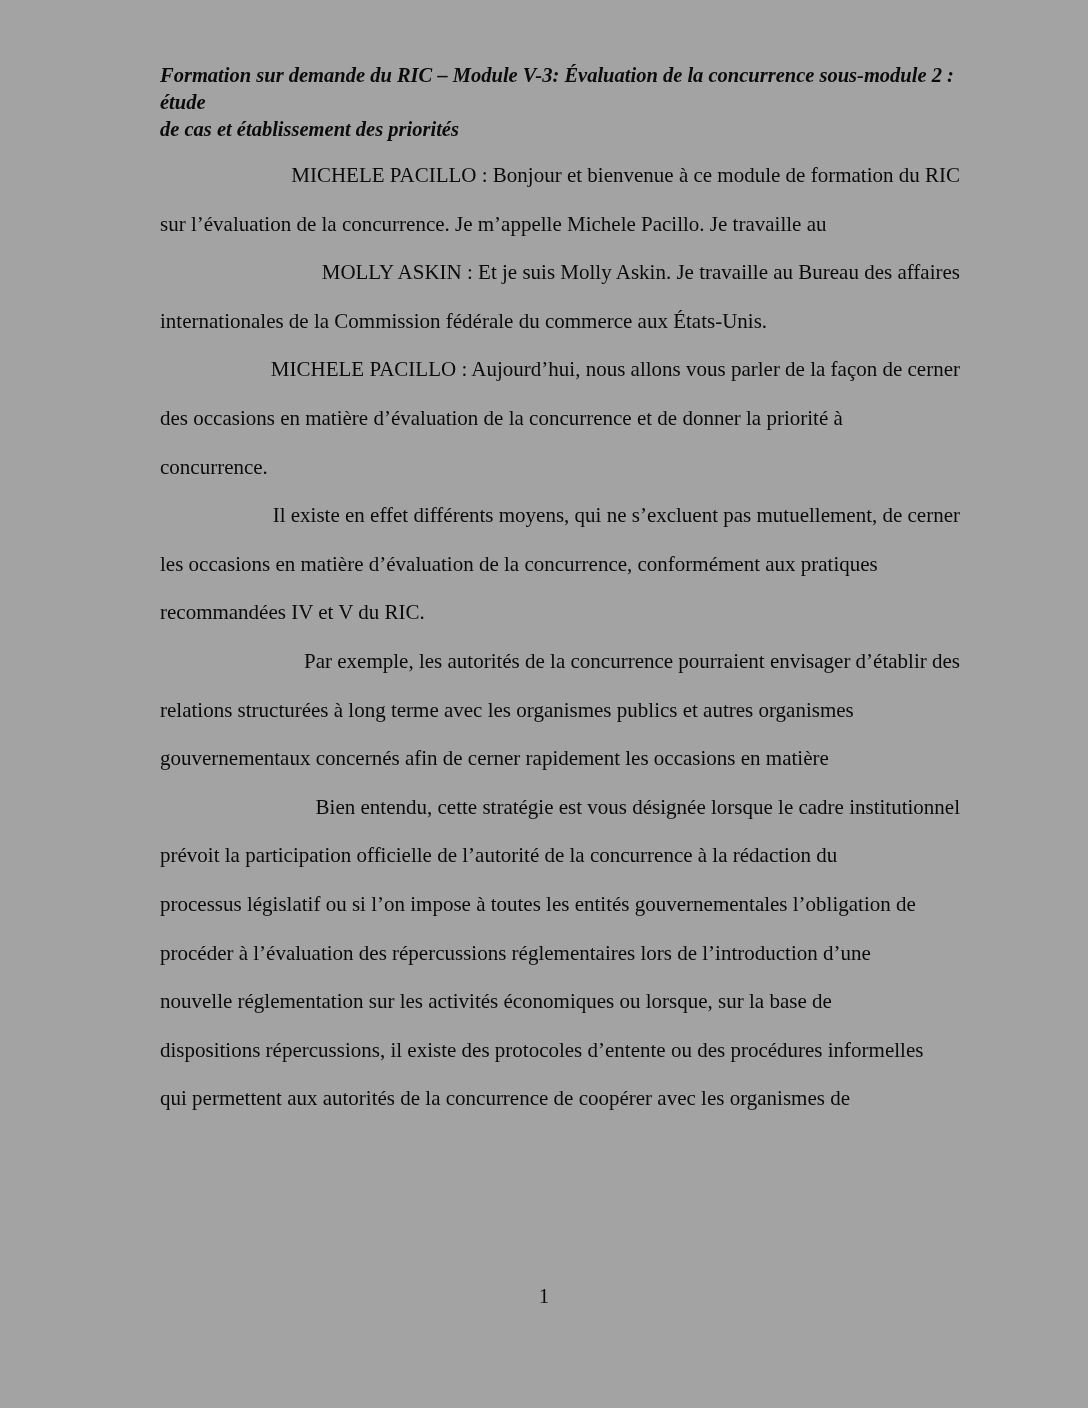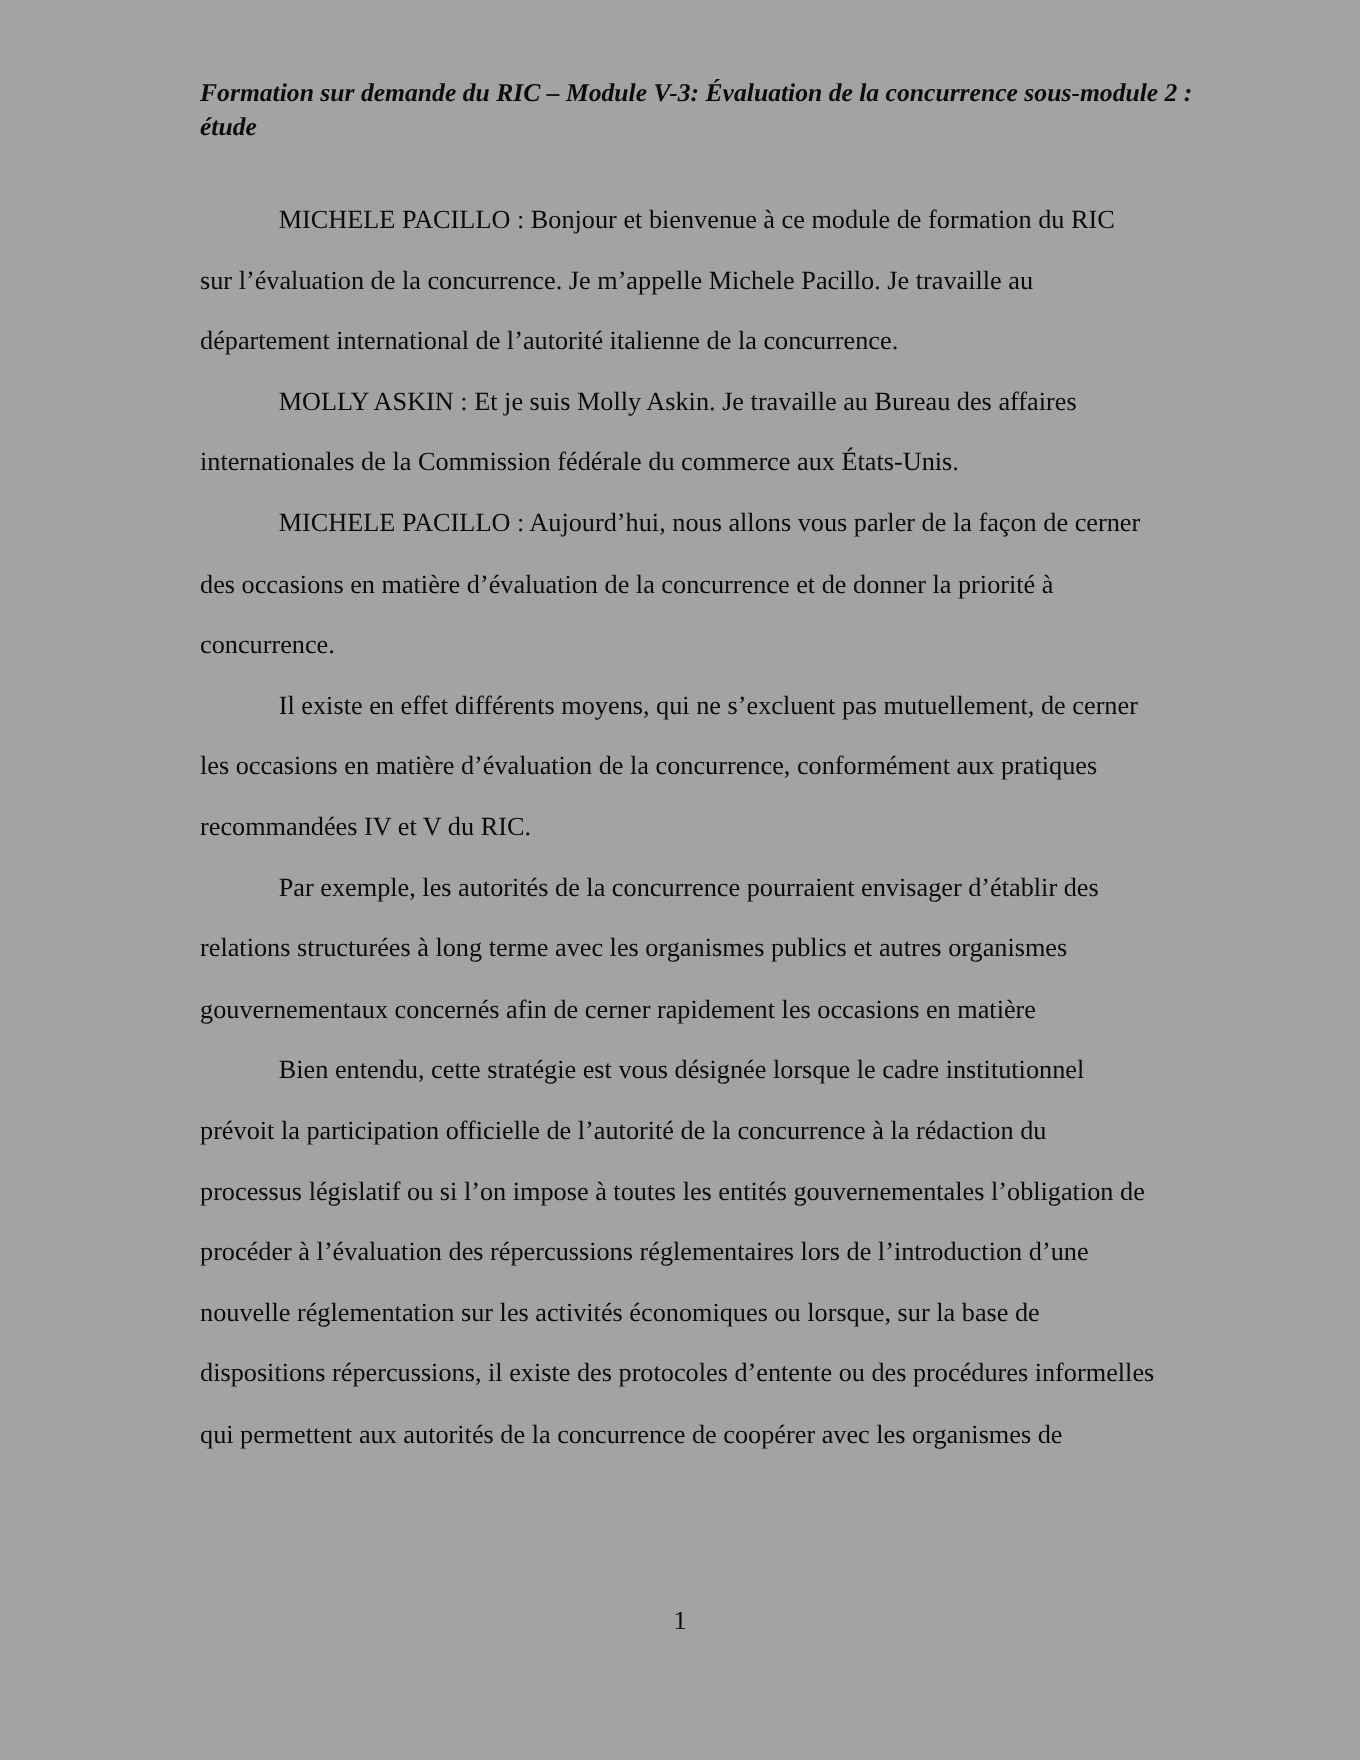--- a/index.html
+++ b/index.html
@@ -33,45 +33,46 @@
     width: 800px;
     font-size: 21px;
     line-height: 48.6px;
   }
   .line {
     white-space: nowrap;
     height: 48.6px;
   }
   .indent {
     text-indent: 63px;
+    text-align: right;
   }
   .page-number {
     position: absolute;
     top: 1281px;
     left: 0;
     width: 1088px;
     text-align: center;
     font-size: 21px;
     line-height: 30px;
   }
 </style>
 </head>
 <body>
 
 <div class="page">
 
   <div class="doc-header">
     <div class="h-line">Formation sur demande du RIC – Module V-3: Évaluation de la concurrence sous-module 2 : étude</div>
+    <div class="h-line">de cas et établissement des priorités</div>
   </div>
 
   <div class="doc-body">
 
     <div class="line indent">MICHELE PACILLO : Bonjour et bienvenue à ce module de formation du RIC</div>
     <div class="line">sur l’évaluation de la concurrence. Je m’appelle Michele Pacillo. Je travaille au</div>
-    <div class="line">département international de l’autorité italienne de la concurrence.</div>
 
     <div class="line indent">MOLLY ASKIN : Et je suis Molly Askin. Je travaille au Bureau des affaires</div>
     <div class="line">internationales de la Commission fédérale du commerce aux États-Unis.</div>
 
     <div class="line indent">MICHELE PACILLO : Aujourd’hui, nous allons vous parler de la façon de cerner</div>
     <div class="line">des occasions en matière d’évaluation de la concurrence et de donner la priorité à</div>
     <div class="line">concurrence.</div>
 
     <div class="line indent">Il existe en effet différents moyens, qui ne s’excluent pas mutuellement, de cerner</div>
     <div class="line">les occasions en matière d’évaluation de la concurrence, conformément aux pratiques</div>

